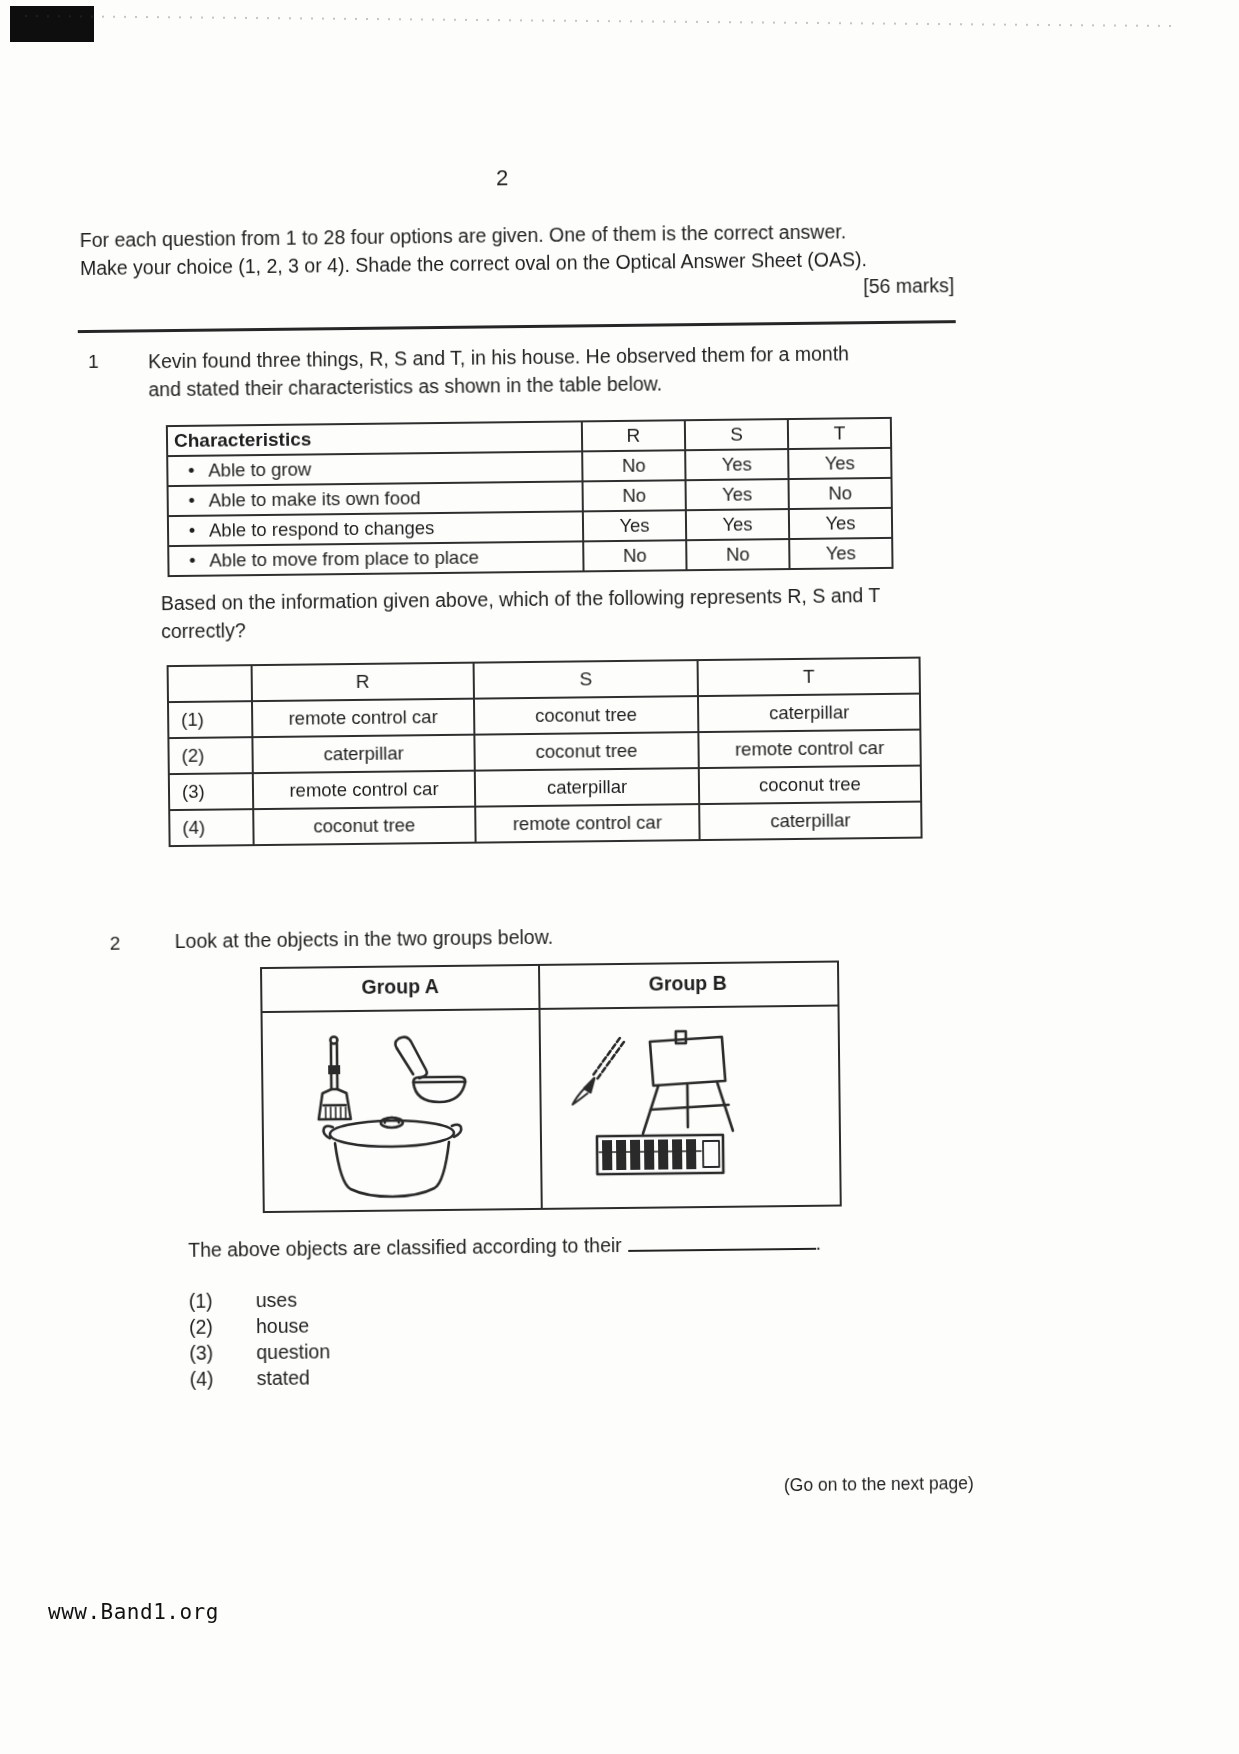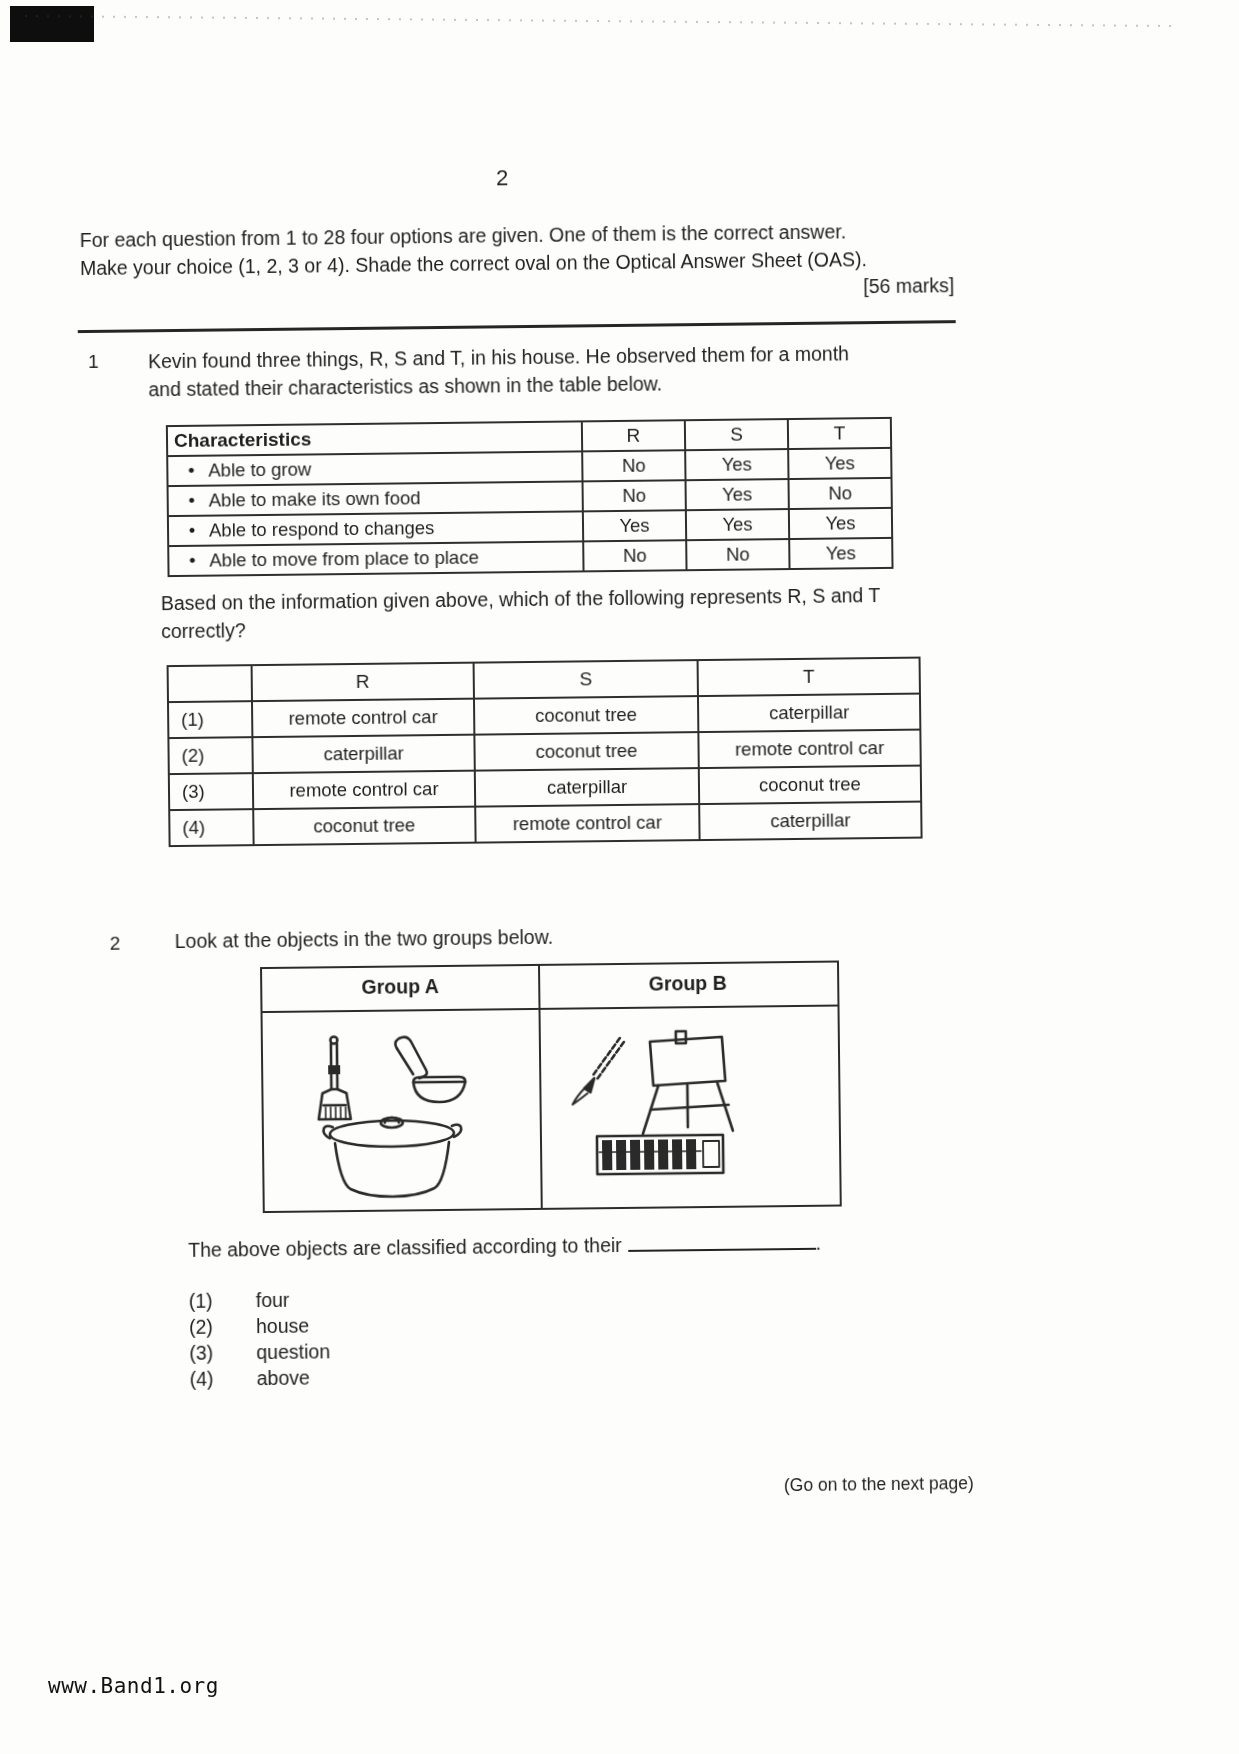--- a/index.html
+++ b/index.html
@@ -59,21 +59,21 @@
   .gha{left:0;width:48%;text-align:center;}
   .ghb{left:48%;width:52%;text-align:center;}
   .draw{position:absolute;}
   .fill{left:185px;top:1231px;font-size:19.5px;}
   .blank{display:inline-block;width:188px;border-bottom:2px solid #222;height:19px;margin-left:6px;}
   .opts{left:185px;top:1283px;font-size:19.5px;line-height:26px;}
   .opts .row{display:flex;}
   .opts .n{width:67px;}
   .gonext{left:778px;top:1477px;font-size:17.5px;}
   .site{
-    position:absolute;left:48px;top:1674px;
+    position:absolute;left:48px;top:1600px;
     font-family:"DejaVu Sans Mono", monospace;
     font-size:21px;letter-spacing:.5px;color:#111;
   }
   svg{stroke:#2a2a2a;fill:none;stroke-width:2.6;stroke-linecap:round;stroke-linejoin:round;}
 </style>
 </head>
 <body>
 
 <div class="page">
   <div class="abs scan-bar"></div>
@@ -240,33 +240,33 @@
       </g>
     </svg>
 
     <div class="abs fill">
       <span>The above objects are classified according to their</span><span class="blank"></span><span>.</span>
     </div>
 
     <div class="abs opts">
       <div class="row">
         <span class="n">(1)</span>
-        <span>four</span>
+        <span>uses</span>
       </div>
       <div class="row">
         <span class="n">(2)</span>
         <span>house</span>
       </div>
       <div class="row">
         <span class="n">(3)</span>
         <span>question</span>
       </div>
       <div class="row">
         <span class="n">(4)</span>
-        <span>above</span>
+        <span>stated</span>
       </div>
     </div>
 
     <div class="abs gonext">(Go on to the next page)</div>
   </div>
 
   <div class="site">www.Band1.org</div>
 </div>
 
 </body></html>

